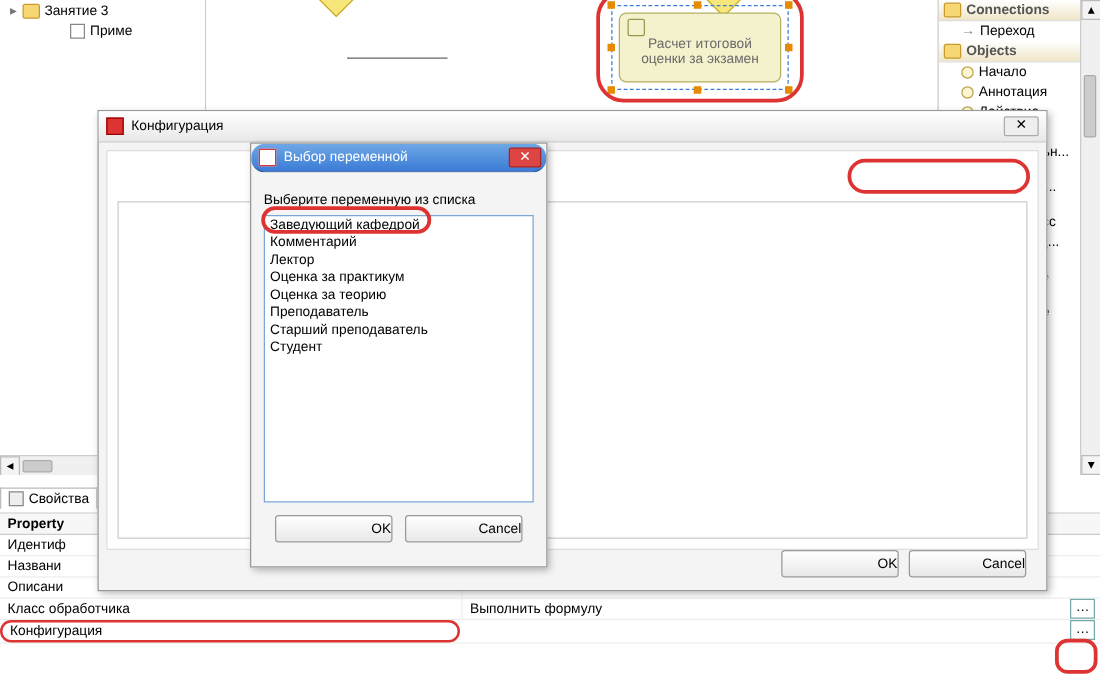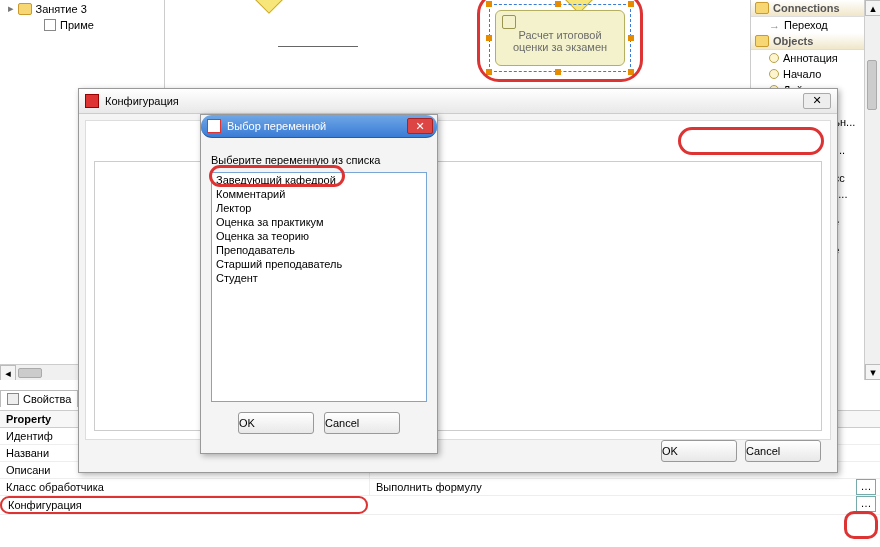--- a/index.html
+++ b/index.html
@@ -1,21 +1,21 @@
 <!DOCTYPE html>
 <html><head>
 <meta charset="utf-8">
 <style>
   * { box-sizing: border-box; font-family: Tahoma, Arial, sans-serif; font-size: 11px; }
   body { margin: 0; width: 880px; height: 547px; background: #fff; position: relative; overflow: hidden; }
 
   
   .left-tree { position: absolute; left: 0; top: 0; width: 165px; height: 380px; border-right: 1px solid #ccc; background: #fff; }
   .tree-row { padding: 2px 4px 2px 8px; display: flex; align-items: center; gap: 4px; }
-  .tree-row.child { padding-left: 44px; }
+  .tree-row.child { padding-left: 44px; margin-left: 12px; }
   .folder-icon { width:14px; height:12px; background:#f7d774; border:1px solid #c99a2e; border-radius:2px; }
   .doc-icon { width:12px; height:12px; border:1px solid #888; background:#fff; }
   .scrollbar-h { position:absolute; left:0; bottom:0; width:100%; height:16px; border-top:1px solid #ccc; background:#f0f0f0; display:flex; align-items:center; }
   .scrollbar-h .arrow { width:16px; height:16px; text-align:center; line-height:14px; border:1px solid #bbb; background:#f4f4f4; }
   .scrollbar-h .thumb { width:24px; height:10px; margin:0 2px; background:#ccc; border:1px solid #aaa; border-radius:2px; }
   .scrollbar-h .track { flex:1; }
 
   
   .canvas { position:absolute; left:165px; top:0; right:130px; height:380px; background:#fff; }
   .flow-edge { position:absolute; border-top:1px solid #666; }
@@ -55,21 +55,21 @@
   .dlg.config { left:78px; top:88px; width:760px; height:385px; }
   .dlg-title { background:linear-gradient(#fff,#e8e8e8); border-bottom:1px solid #ccc; padding:4px 6px; display:flex; align-items:center; gap:6px; }
   .dlg-title .ico { width:14px; height:14px; background:#d33; border:1px solid #900; display:inline-block; }
   .dlg-title .ttl { flex:1; }
   .dlg-close { width:28px; height:16px; border:1px solid #aaa; border-radius:2px; text-align:center; line-height:12px; background:#eee; cursor:pointer; }
   .dlg-body { position:relative; background:#fff; margin:6px; height:320px; border:1px solid #ddd; }
   .links { position:absolute; right:12px; top:12px; display:flex; gap:10px; }
   .links a { color:#1a3ccc; text-decoration:underline; cursor:pointer; }
   .red-ring2 { border:3px solid #d33; border-radius:14px; position:absolute; }
   .dlg-buttons { position:absolute; right:16px; bottom:10px; display:flex; gap:8px; }
-  .btn { width:76px; height:22px; border:1px solid #999; background:linear-gradient(#fff,#e8e8e8); border-radius:3px; cursor:pointer; text-align:left; line-height:20px; }
+  .btn { width:94px; height:22px; border:1px solid #999; background:linear-gradient(#fff,#e8e8e8); border-radius:3px; cursor:pointer; text-align:right; line-height:20px; }
 
   
   .dlg.var { left:200px; top:114px; width:238px; height:340px; background:#f4f4f4; }
   .dlg.var .dlg-title { background:linear-gradient(#6fa8e6,#3a7bd5); color:#fff; border-bottom:1px solid #2a5aa0;border-radius:11px; }
   .dlg.var .dlg-title .close-x { position:absolute; right:4px; top:3px; width:26px; height:16px; background:#d44; color:#fff; text-align:center; line-height:14px; border:1px solid #a22; border-radius:2px; cursor:pointer; }
   .var-body { padding:6px 10px;margin-top:10px; }
   .var-list { border:1px solid #7aa6d6; background:#fff; height:230px; margin-top:6px; overflow:hidden; }
   .var-item { padding:1px 4px; cursor:pointer; }
   .var-item.sel { background:#2f6fd0; color:#fff; }
   .var-buttons { display:flex; gap:10px; justify-content:center; margin-top:10px; }
@@ -128,25 +128,25 @@
     <span>Переход</span>
   </div>
   <div class="pal-hdr">
     <span class="fold"></span>
     <span>Objects</span>
     <span style="margin-left:auto;color:#888">∞</span>
   </div>
   <div id="pal-items">
       <div class="pal-item">
         <span class="pal-bullet"></span>
+        <span>Начало</span>
+      </div>
+      <div class="pal-item">
+        <span class="pal-bullet"></span>
         <span>Аннотация</span>
-      </div>
-      <div class="pal-item">
-        <span class="pal-bullet"></span>
-        <span>Начало</span>
       </div>
       <div class="pal-item">
         <span class="pal-bullet"></span>
         <span>Действие</span>
       </div>
       <div class="pal-item">
         <span class="pal-bullet"></span>
         <span>Таймер</span>
       </div>
       <div class="pal-item">

